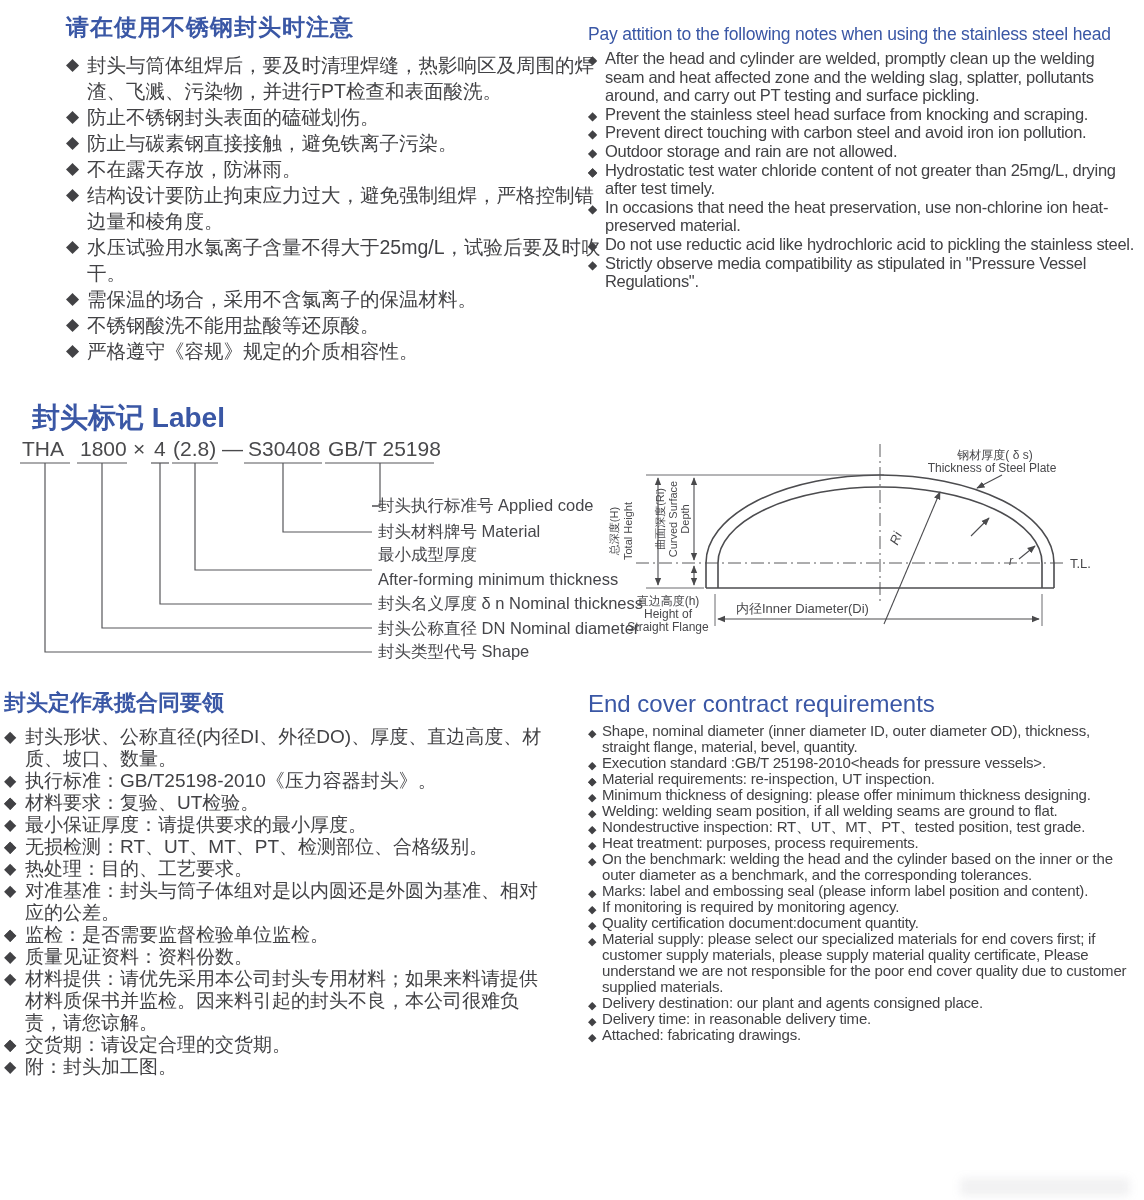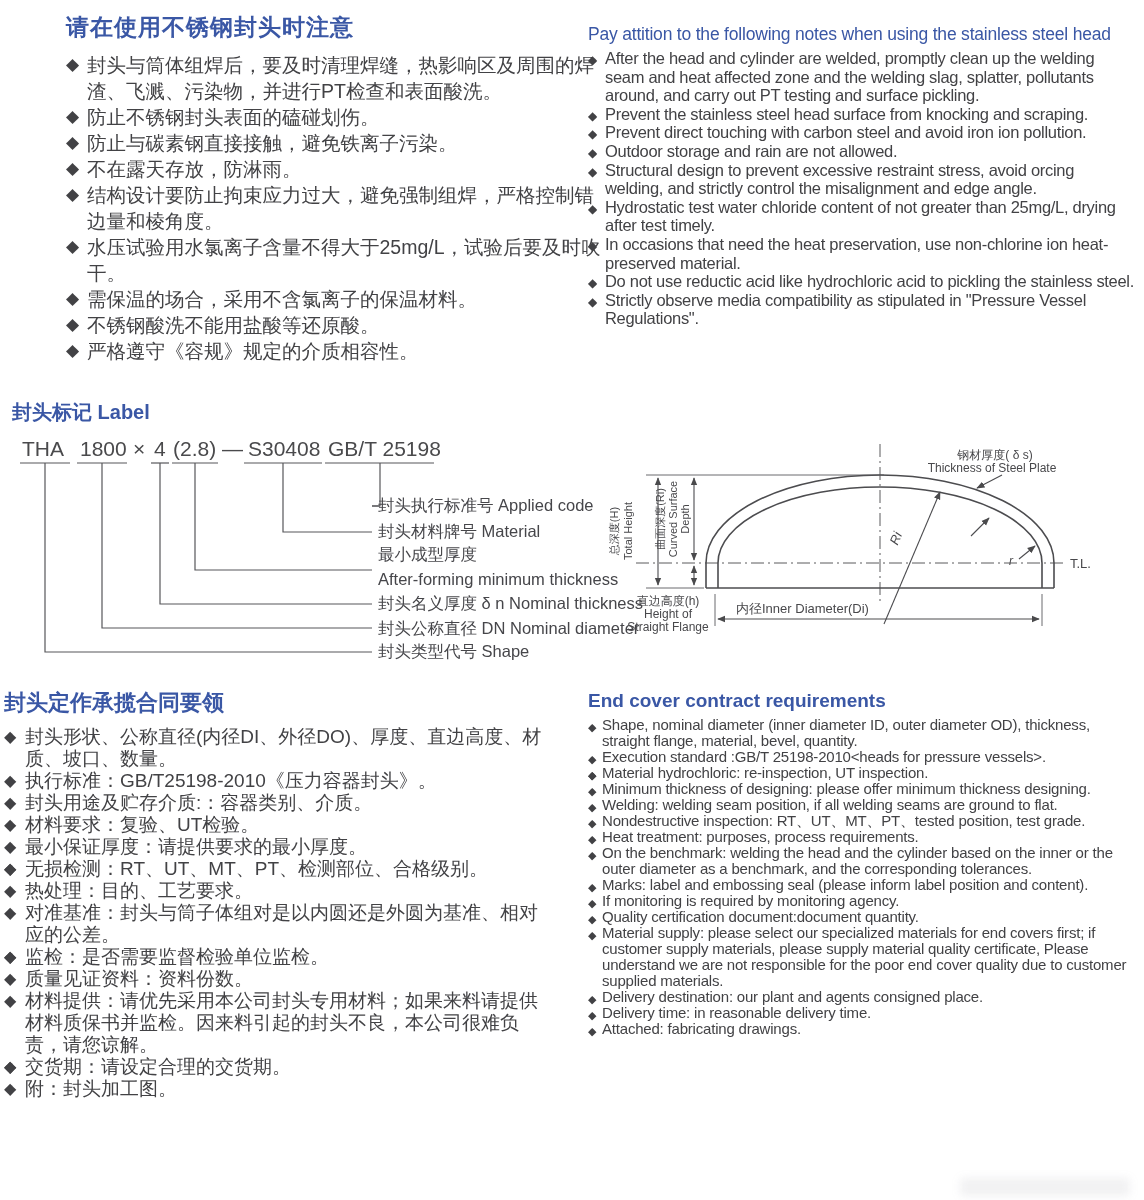--- a/index.html
+++ b/index.html
@@ -119,21 +119,20 @@
         <span>Prevent direct touching with carbon steel and avoid iron ion pollution.</span>
       </div>
 
       <div class="li">
         <span class="bullet">◆</span>
         <span>Outdoor storage and rain are not allowed.</span>
       </div>
 
       <div class="li">
         <span class="bullet">◆</span>
-        <span>Structural design to prevent excessive restraint stress, avoid orcing welding, and strictly control the misalignment and edge angle.</span>
       </div>
 
       <div class="li">
         <span class="bullet">◆</span>
         <span>Hydrostatic test water chloride content of not greater than 25mg/L, drying after test timely.</span>
       </div>
 
       <div class="li">
         <span class="bullet">◆</span>
         <span>In occasions that need the heat preservation, use non-chlorine ion heat-preserved material.</span>
@@ -144,21 +143,21 @@
         <span>Do not use reductic acid like hydrochloric acid to pickling the stainless steel.</span>
       </div>
 
       <div class="li">
         <span class="bullet">◆</span>
         <span>Strictly observe media compatibility as stipulated in "Pressure Vessel Regulations".</span>
       </div>
     </div>
 </div>
 
-<div class="abs sec-title" style="left:12px;top:399px;font-size:20px;">封头标记 Label</div>
+<div class="abs sec-title" style="left:32px;top:399px;font-size:28px;">封头标记 Label</div>
 
 <svg class="abs" style="left:20px;top:438px;" width="625" height="232" viewBox="0 0 625 232">
 
   <text class="code-text" x="2" y="18">THA</text>
   <text class="code-text" x="60" y="18">1800</text>
   <text class="code-text" x="113" y="18">×</text>
   <text class="code-text" x="134" y="18">4</text>
   <text class="code-text" x="153" y="18">(2.8)</text>
   <text class="code-text" x="202" y="18">—</text>
   <text class="code-text" x="228" y="18">S30408</text>
@@ -254,21 +253,20 @@
         <span>封头形状、公称直径(内径DI、外径DO)、厚度、直边高度、材质、坡口、数量。</span>
       </div>
 
       <div class="li">
         <span class="bullet">◆</span>
         <span>执行标准：GB/T25198-2010《压力容器封头》。</span>
       </div>
 
       <div class="li">
         <span class="bullet">◆</span>
-        <span>封头用途及贮存介质:：容器类别、介质。</span>
       </div>
 
       <div class="li">
         <span class="bullet">◆</span>
         <span>材料要求：复验、UT检验。</span>
       </div>
 
       <div class="li">
         <span class="bullet">◆</span>
         <span>最小保证厚度：请提供要求的最小厚度。</span>
@@ -322,40 +320,40 @@
       </div>
 
       <div class="li">
         <span class="bullet">◆</span>
         <span>附：封头加工图。</span>
       </div>
     </div>
 </div>
 
 <div class="abs" style="left:588px;top:690px;width:552px;">
-  <div class="sec-title" style="font-size:19px;font-weight:700;">End cover contract requirements</div>
+  <div class="sec-title" style="font-size:24px;font-weight:400;">End cover contract requirements</div>
   <div class="list-en-contract" style="margin-top:5px;">
 
       <div class="li">
         <span class="bullet">◆</span>
         <span>Shape, nominal diameter (inner diameter ID, outer diameter OD), thickness, straight flange, material, bevel, quantity.</span>
       </div>
 
       <div class="li">
         <span class="bullet">◆</span>
         <span>Execution standard :GB/T 25198-2010&lt;heads for pressure vessels&gt;.</span>
       </div>
 
       <div class="li">
         <span class="bullet">◆</span>
       </div>
 
       <div class="li">
         <span class="bullet">◆</span>
-        <span>Material hydrochloric: re-inspection, UT inspection.</span>
+        <span>Material requirements: re-inspection, UT inspection.</span>
       </div>
 
       <div class="li">
         <span class="bullet">◆</span>
         <span>Minimum thickness of designing: please offer minimum thickness designing.</span>
       </div>
 
       <div class="li">
         <span class="bullet">◆</span>
         <span>Welding: welding seam position, if all welding seams are ground to flat.</span>

